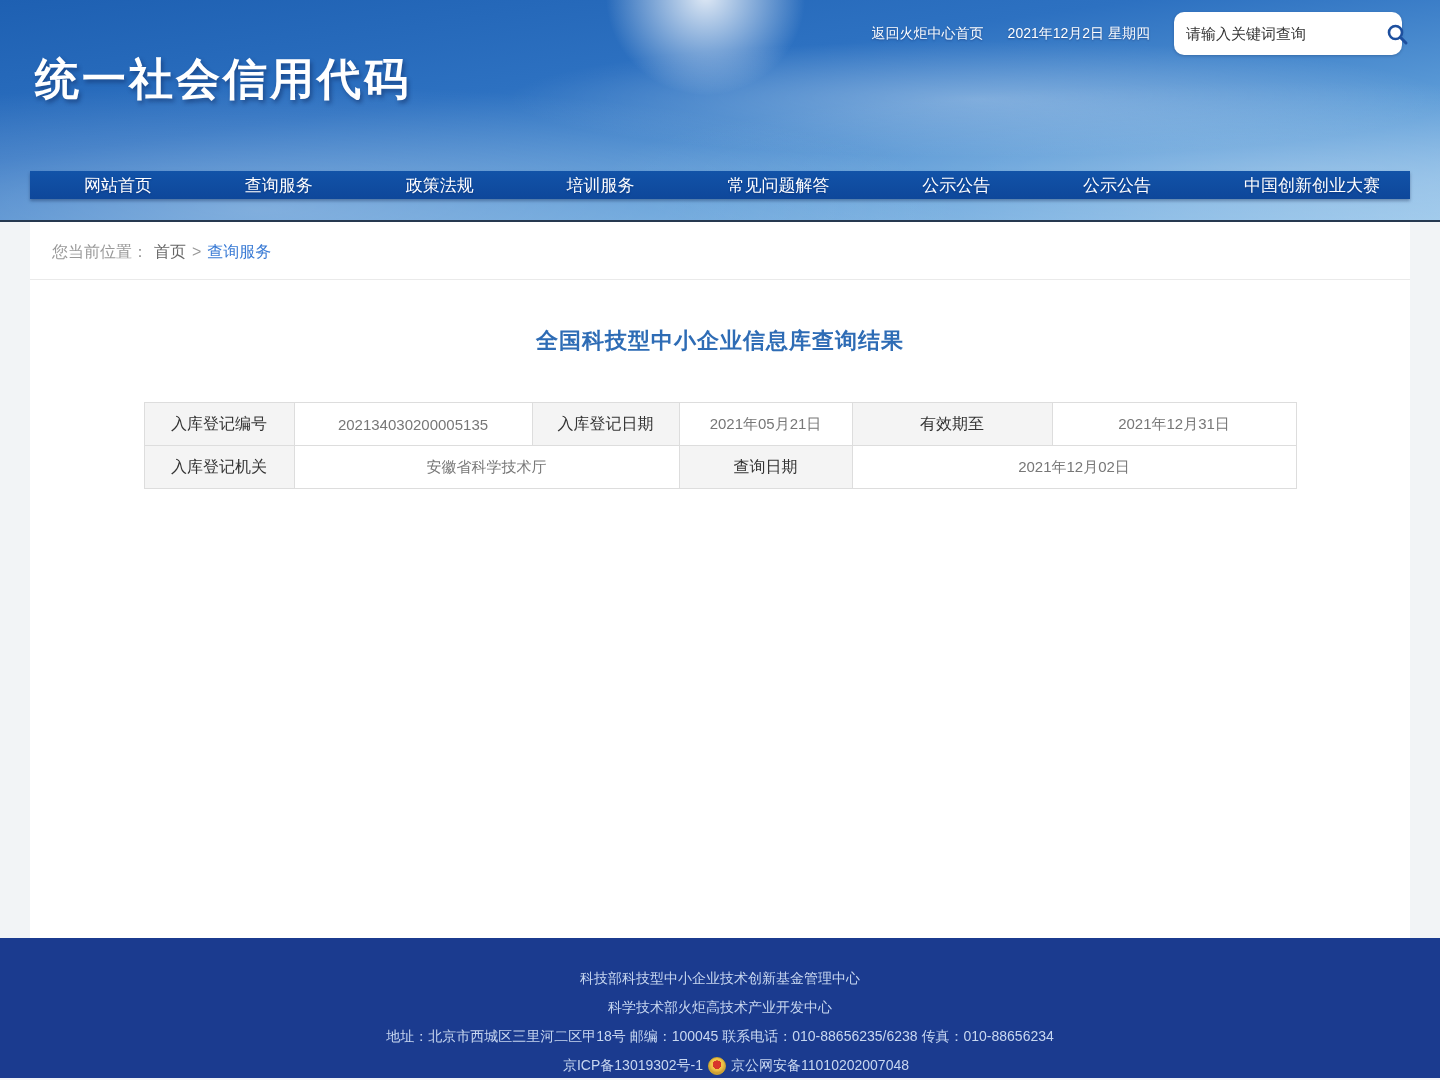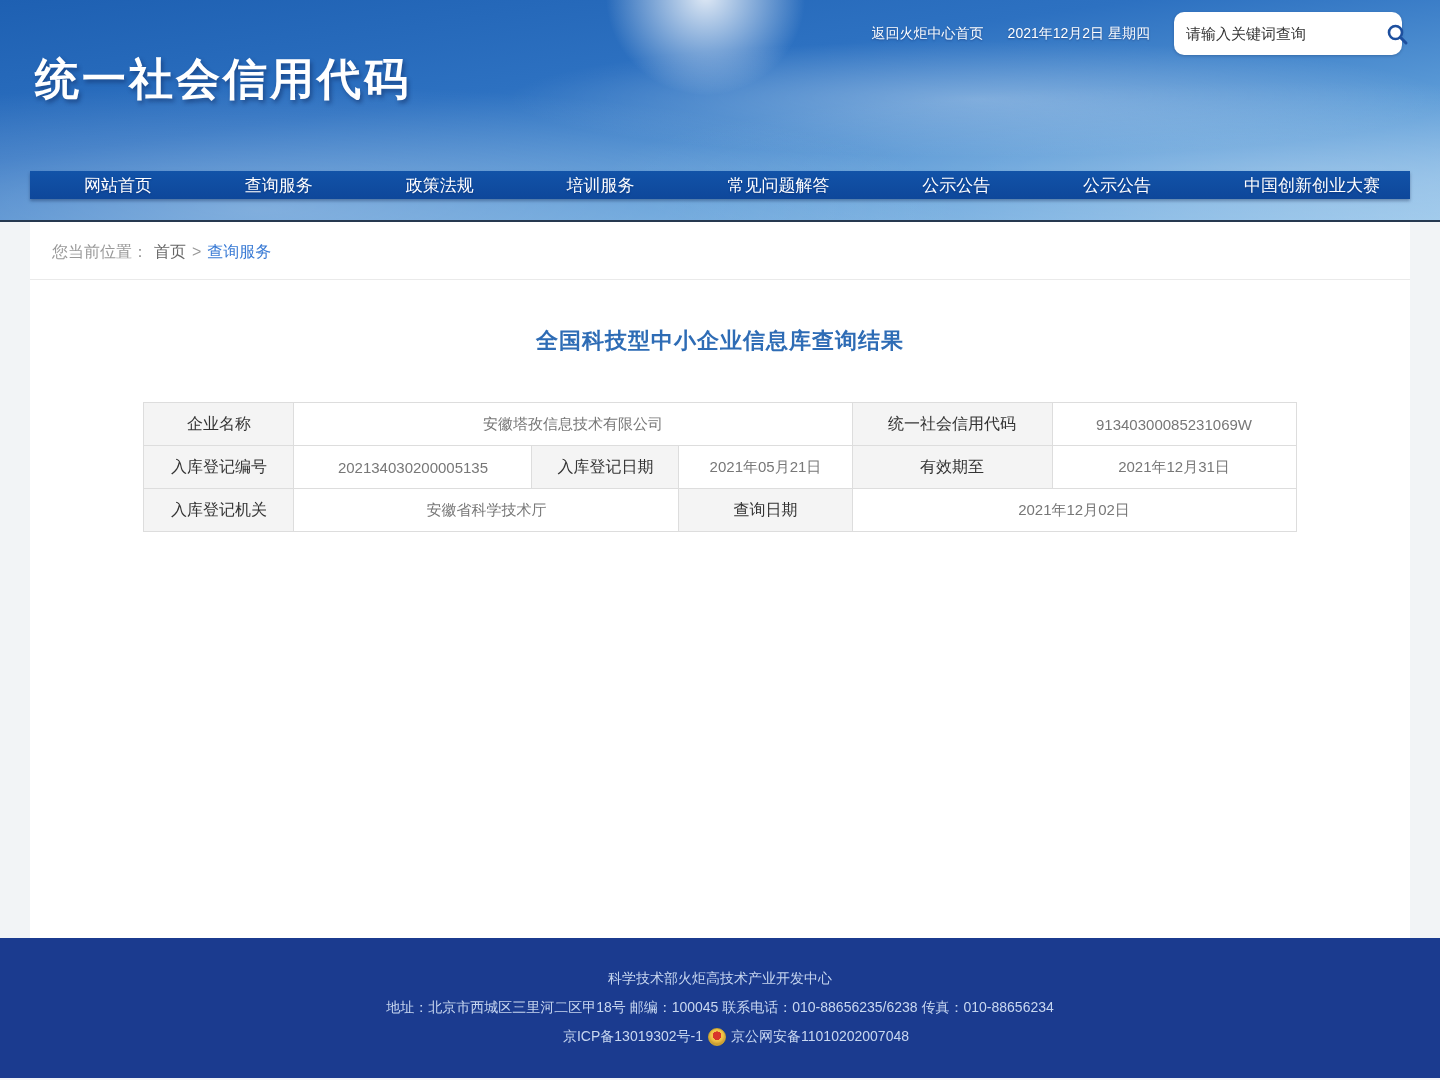--- a/index.html
+++ b/index.html
@@ -148,45 +148,40 @@
     <colgroup>
       <col style="width:150px">
         <col style="width:238px">
         <col style="width:147px">
       <col style="width:173px">
         <col style="width:200px">
         <col style="width:244px">
     </colgroup>
     <tbody>
         <tr>
-          <td class="lbl">企业名称</td>
-          <td class="val" colspan="3">安徽塔孜信息技术有限公司</td>
-          <td class="lbl">统一社会信用代码</td>
-          <td class="val">91340300085231069W</td>
-        </tr>
-        <tr>
           <td class="lbl">入库登记编号</td>
           <td class="val">202134030200005135</td>
           <td class="lbl">入库登记日期</td>
           <td class="val">2021年05月21日</td>
           <td class="lbl">有效期至</td>
           <td class="val">2021年12月31日</td>
         </tr>
         <tr>
           <td class="lbl">入库登记机关</td>
           <td class="val" colspan="2">安徽省科学技术厅</td>
           <td class="lbl">查询日期</td>
           <td class="val" colspan="2">2021年12月02日</td>
         </tr>
       </tbody>
   </table>
 
 </div>
 
 <div class="footer">
+  <div class="footer-line">科技部科技型中小企业技术创新基金管理中心</div>
   <div class="footer-line">科学技术部火炬高技术产业开发中心</div>
   <div class="footer-line">地址：北京市西城区三里河二区甲18号 邮编：100045 联系电话：010-88656235/6238 传真：010-88656234</div>
   <div class="footer-line footer-line4">
     <span class="footer-link">京ICP备13019302号-1</span>
     <span class="police-badge"></span>
     <span class="footer-link">京公网安备11010202007048</span>
   </div>
 </div>
 
 </body></html>

